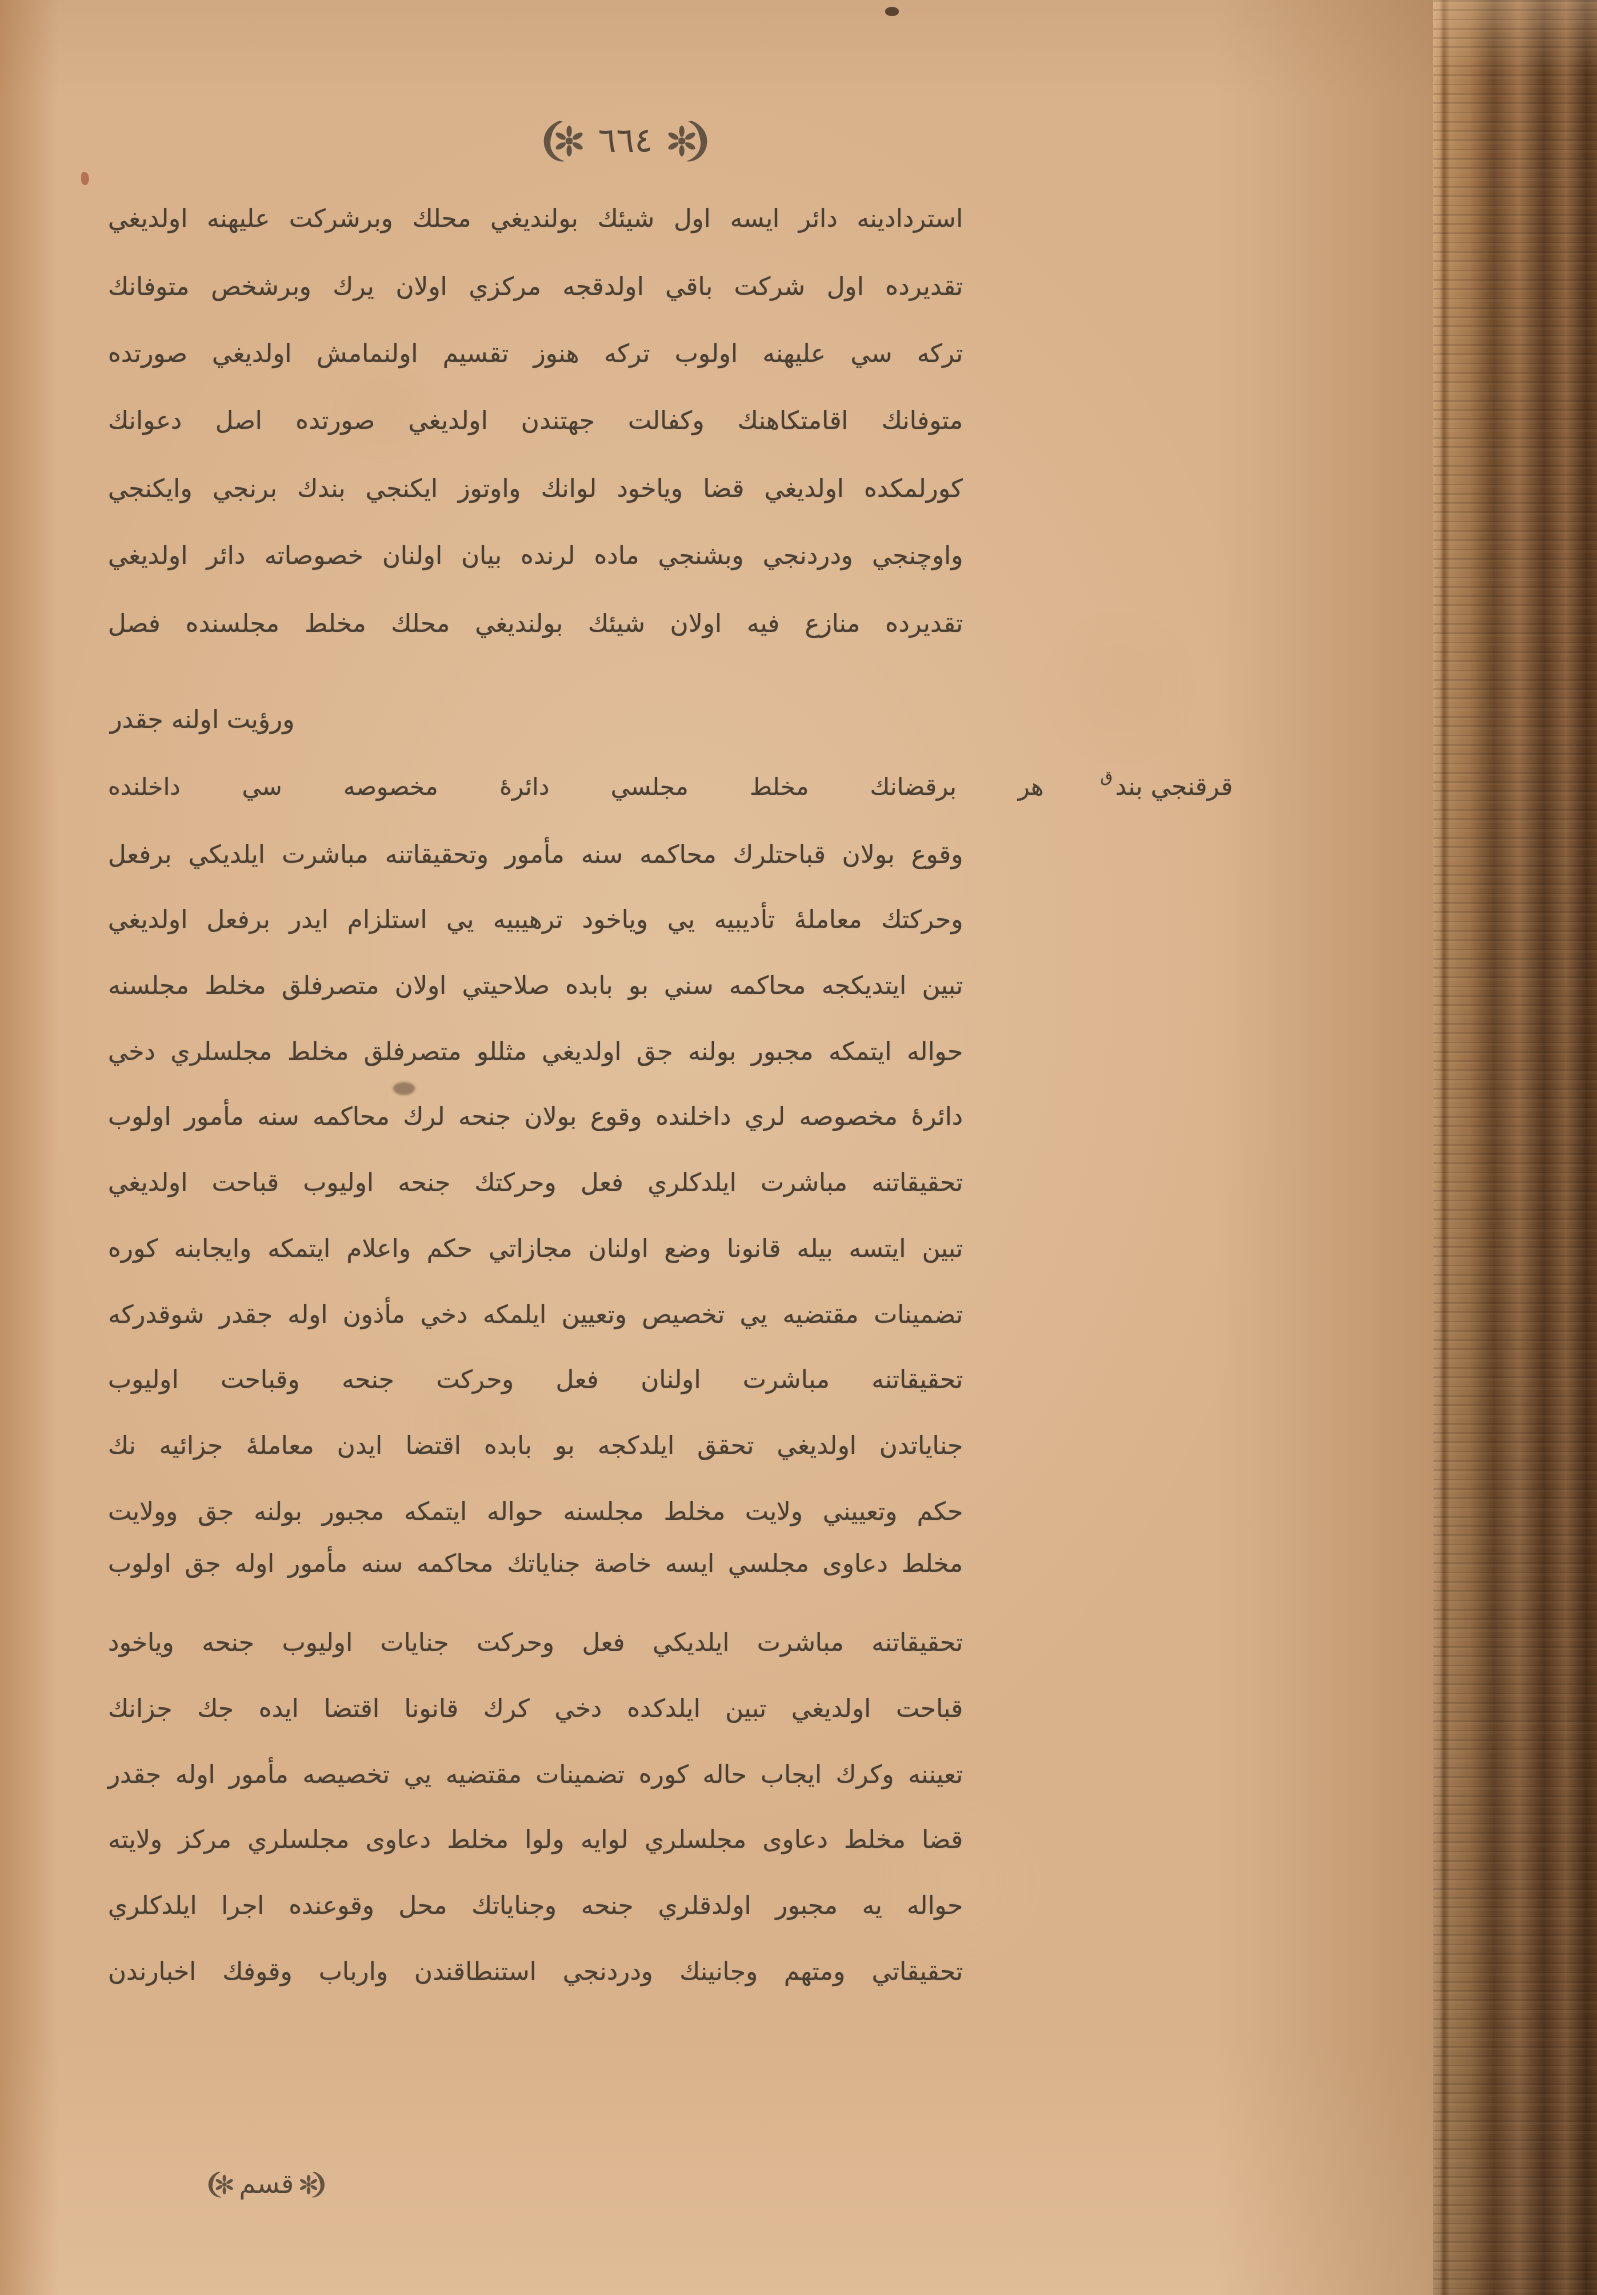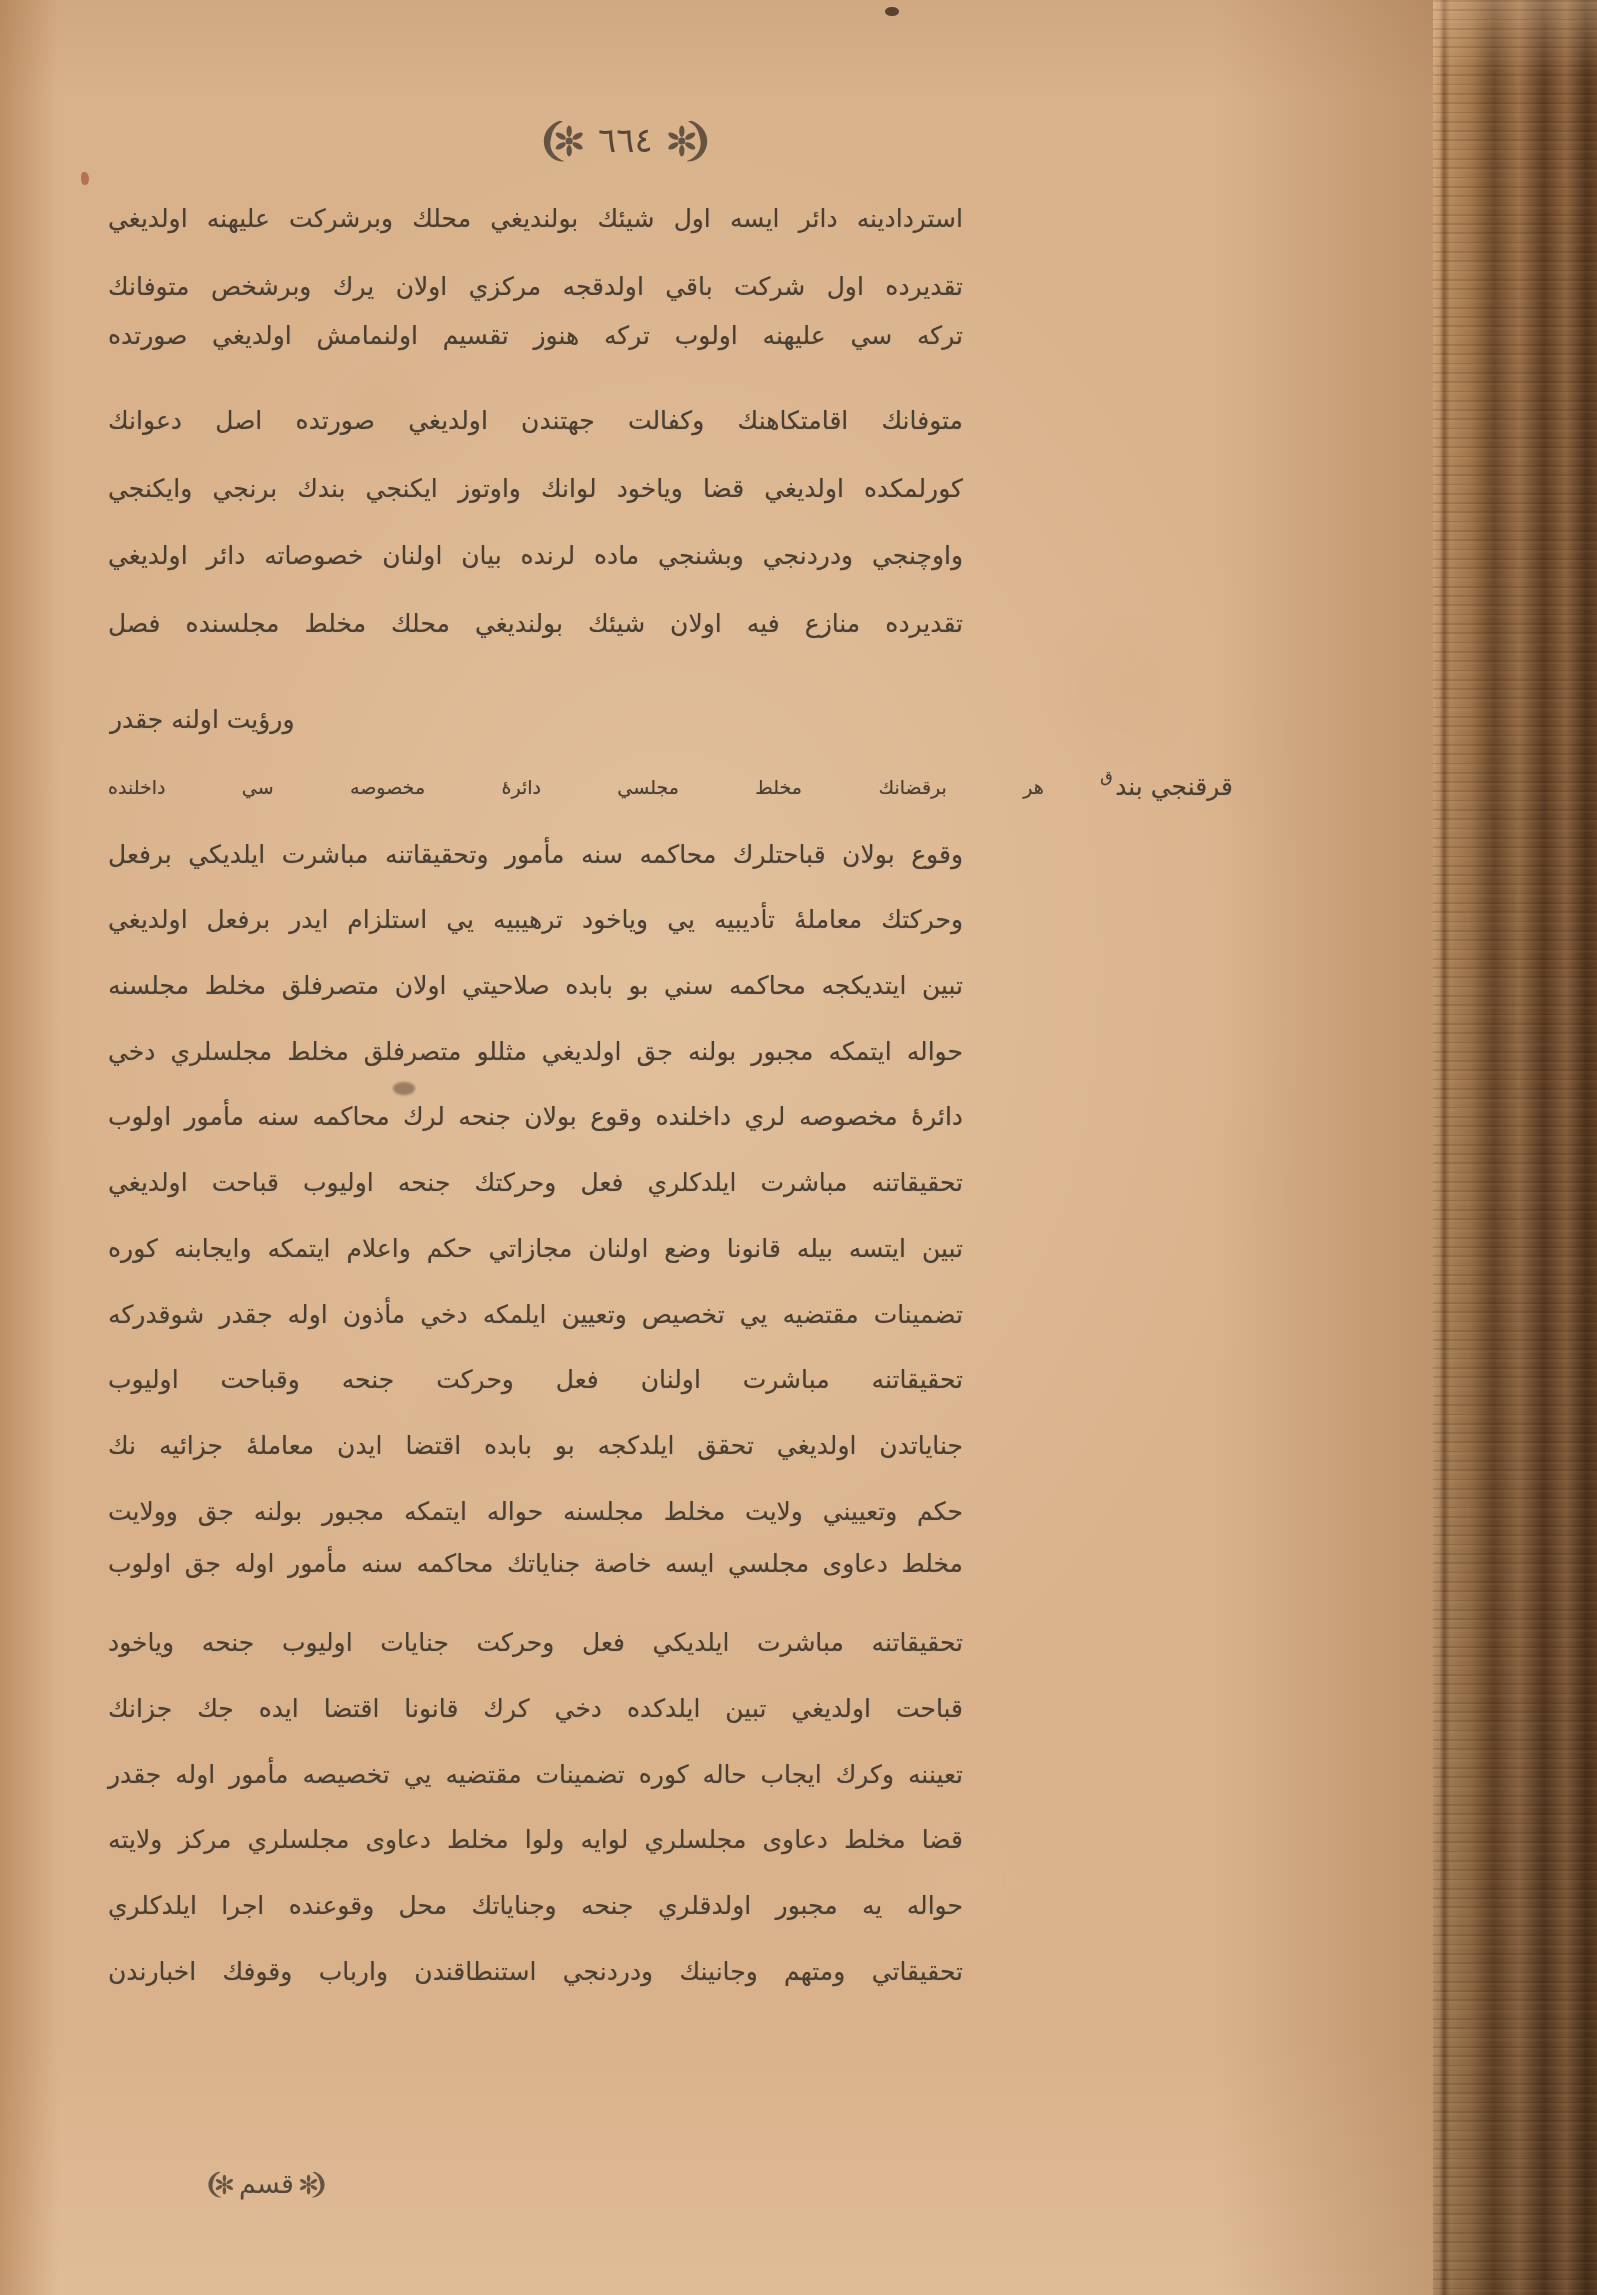--- a/index.html
+++ b/index.html
@@ -44,21 +44,21 @@
   .text-layer{position:absolute;inset:0;color:#4a3f33;
     text-shadow:0 0 0.8px rgba(74,63,51,0.45);margin-left:36px;}
   .hline{position:absolute;left:72px;width:855px;height:56px;
     direction:rtl;font-size:25px;line-height:54px;
     text-align:justify;text-align-last:justify;word-spacing:1.7px;}
   .hline-short{position:absolute;direction:rtl;font-size:25px;line-height:54px;white-space:nowrap;}
   .bend-line{position:absolute;left:72px;width:1125px;height:56px;
     direction:rtl;display:flex;align-items:flex-start;gap:54px;}
   .bend-heading{white-space:nowrap;font-size:25px;line-height:54px;}
   .bend-heading .sup{display:inline-block;position:relative;top:-13.5px;font-size:16px;margin:0 2.5px;}
-  .bend-body{flex:1;font-size:19px;line-height:54px;text-align:justify;text-align-last:justify;word-spacing:1.7px;}
+  .bend-body{flex:1;font-size:24px;line-height:54px;text-align:justify;text-align-last:justify;word-spacing:1.7px;}
   
   .header{position:absolute;left:499px;top:111px;width:253px;height:59px;
     display:flex;align-items:center;justify-content:center;gap:11.8px;color:#554739;}
   .page-number{font-size:34px;line-height:51px;direction:rtl;}
   .orn{display:block;opacity:.88;}
   .orn.mirror{transform:scaleX(-1);}
   
   .catchword-row{position:absolute;left:206px;top:2164px;display:flex;align-items:center;gap:4px;color:#554739;}
   .catchword{font-size:27px;line-height:40px;direction:rtl;}
   
@@ -103,21 +103,21 @@
         <ellipse cx="42.5" cy="31.5" rx="3" ry="6.5" transform="rotate(-60 42.5 31.5)"></ellipse>
         <ellipse cx="23.5" cy="20.5" rx="3" ry="6.5" transform="rotate(-60 23.5 20.5)"></ellipse>
       </g>
     </svg>
   </div>
 
   <div class="text-layer">
 
     <div class="hline" style="top:192px">استردادينه دائر ايسه اول شيئك بولنديغي محلك وبرشركت عليهنه اولديغي</div>
     <div class="hline" style="top:260px">تقديرده اول شركت باقي اولدقجه مركزي اولان يرك وبرشخص متوفانك</div>
-    <div class="hline" style="top:309px">تركه سي عليهنه اولوب تركه هنوز تقسيم اولنمامش اولديغي صورتده</div>
+    <div class="hline" style="top:327px">تركه سي عليهنه اولوب تركه هنوز تقسيم اولنمامش اولديغي صورتده</div>
     <div class="hline" style="top:394px">متوفانك اقامتكاهنك وكفالت جهتندن اولديغي صورتده اصل دعوانك</div>
     <div class="hline" style="top:462px">كورلمكده اولديغي قضا وياخود لوانك واوتوز ايكنجي بندك برنجي وايكنجي</div>
     <div class="hline" style="top:529px">واوچنجي ودردنجي وبشنجي ماده لرنده بيان اولنان خصوصاته دائر اولديغي</div>
     <div class="hline" style="top:597px">تقديرده منازع فيه اولان شيئك بولنديغي محلك مخلط مجلسنده فصل</div>
     <div class="hline-short" style="left:74px;top:693px">ورؤيت اولنه جقدر</div>
 
     <div class="bend-line" style="top:760px">
       <span class="bend-heading"><span>قرقنجي بند</span><span class="sup">ق</span></span>
       <span class="bend-body">هر برقضانك مخلط مجلسي دائرهٔ مخصوصه سي داخلنده</span>
     </div>

